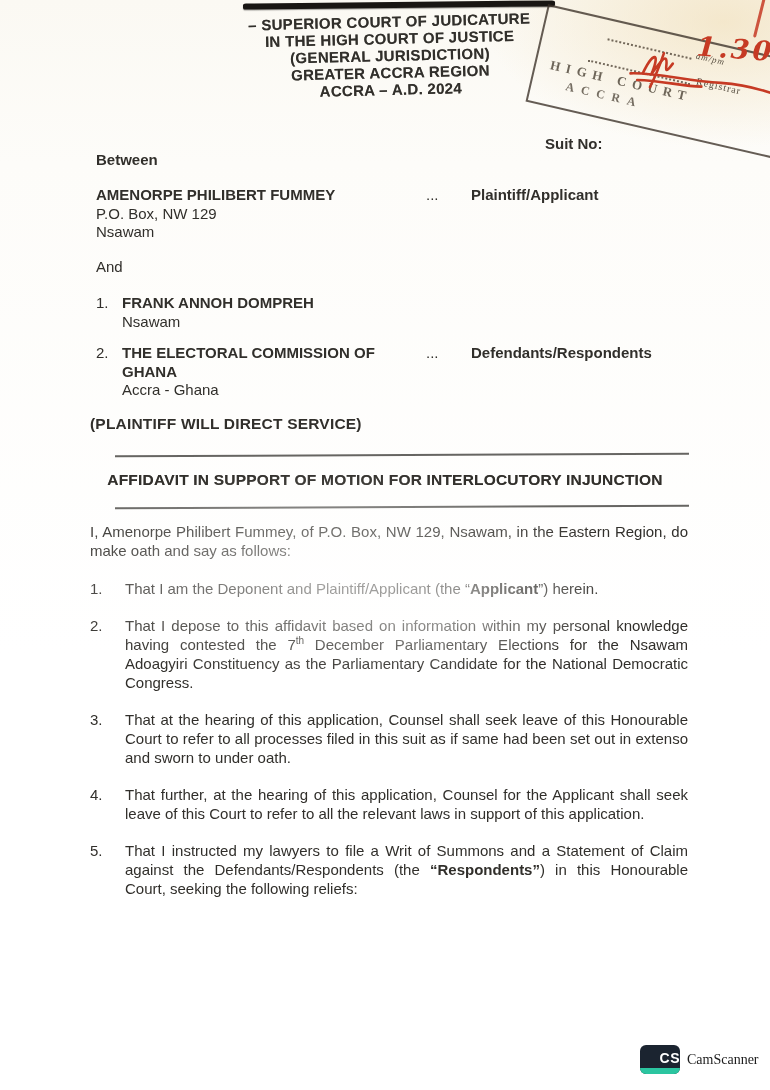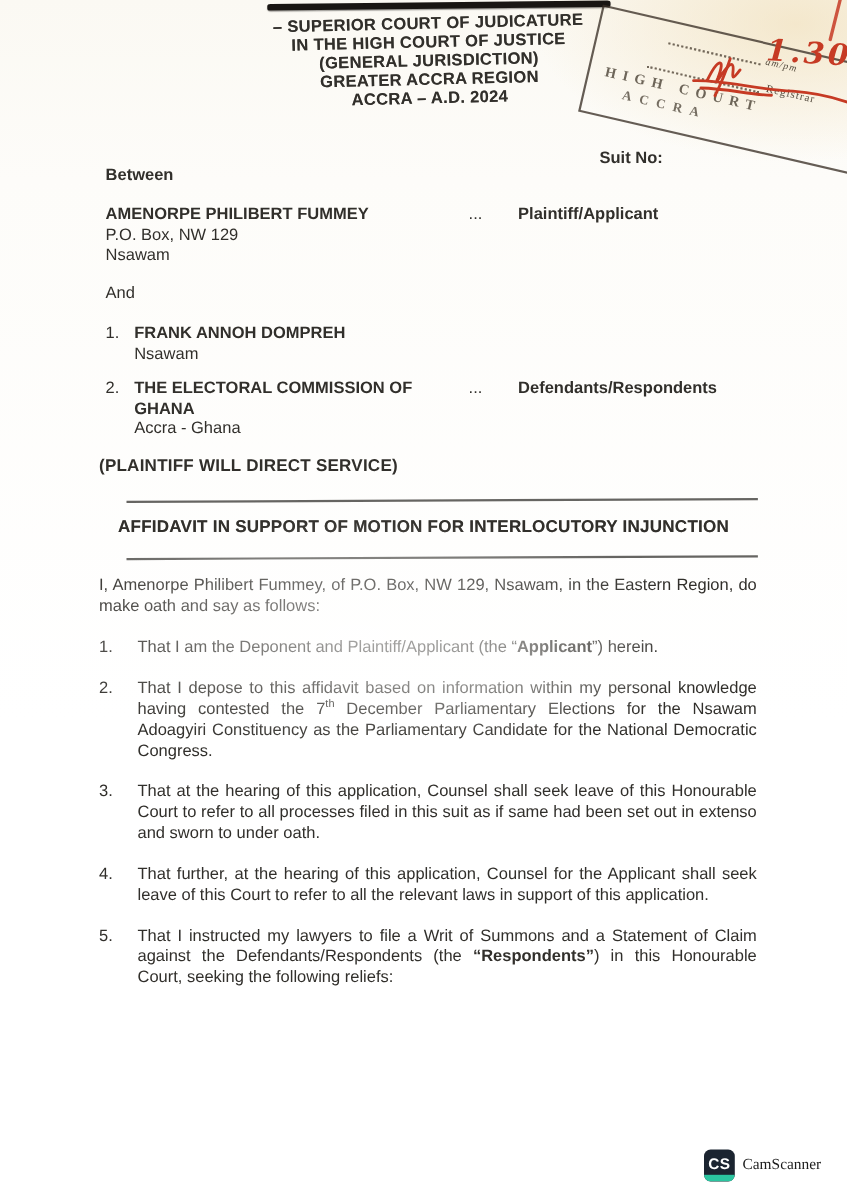--- a/index.html
+++ b/index.html
@@ -85,21 +85,21 @@
   .intro{margin:0 0 19px 0;text-align:justify;}
   .para{display:flex;margin-bottom:18px;}
   .para-num{width:35px;flex-shrink:0;}
   .para-body{flex:1;text-align:justify;}
   .para-body sup{font-size:10px;line-height:0;}
   .b{font-weight:700;}
   
   .cs-footer{position:absolute;left:640px;top:1045px;display:flex;align-items:center;z-index:6;}
   .cs-icon{
     width:28px;height:29px;border-radius:6px;background:#1b2430;position:relative;
-    display:flex;align-items:center;justify-content:center;overflow:hidden;
+    display:flex;align-items:center;justify-content:flex-end;overflow:hidden;padding-left:12px;
   }
   .cs-icon span{color:#fff;font-weight:700;font-size:14px;letter-spacing:.5px;margin-top:-4px;}
   .cs-icon::after{content:"";position:absolute;left:0;right:0;bottom:0;height:6px;background:#2bc5a0;}
   .cs-name{margin-left:7px;font-family:"Liberation Serif",serif;font-size:14px;color:#1c1c1c;}
 </style>
 </head>
 <body>
 
 <div class="page">
 

